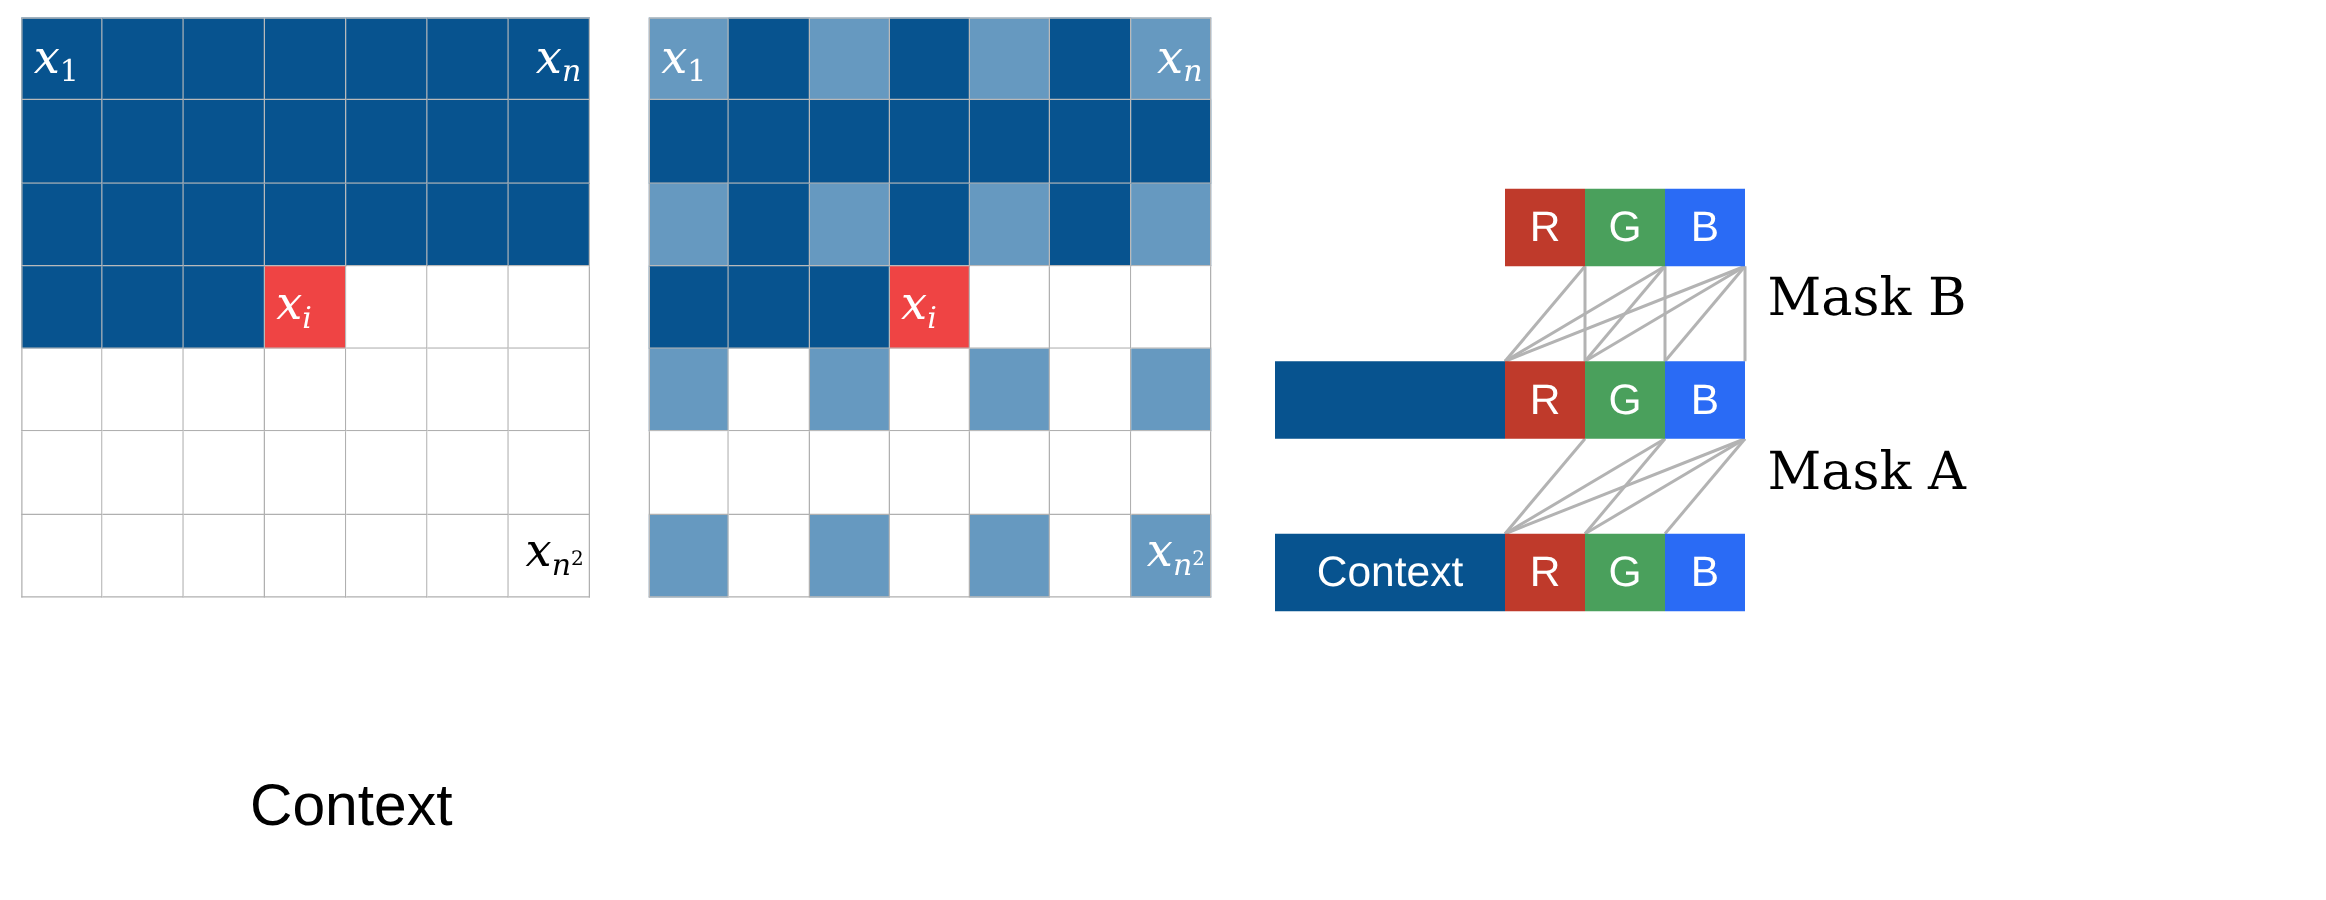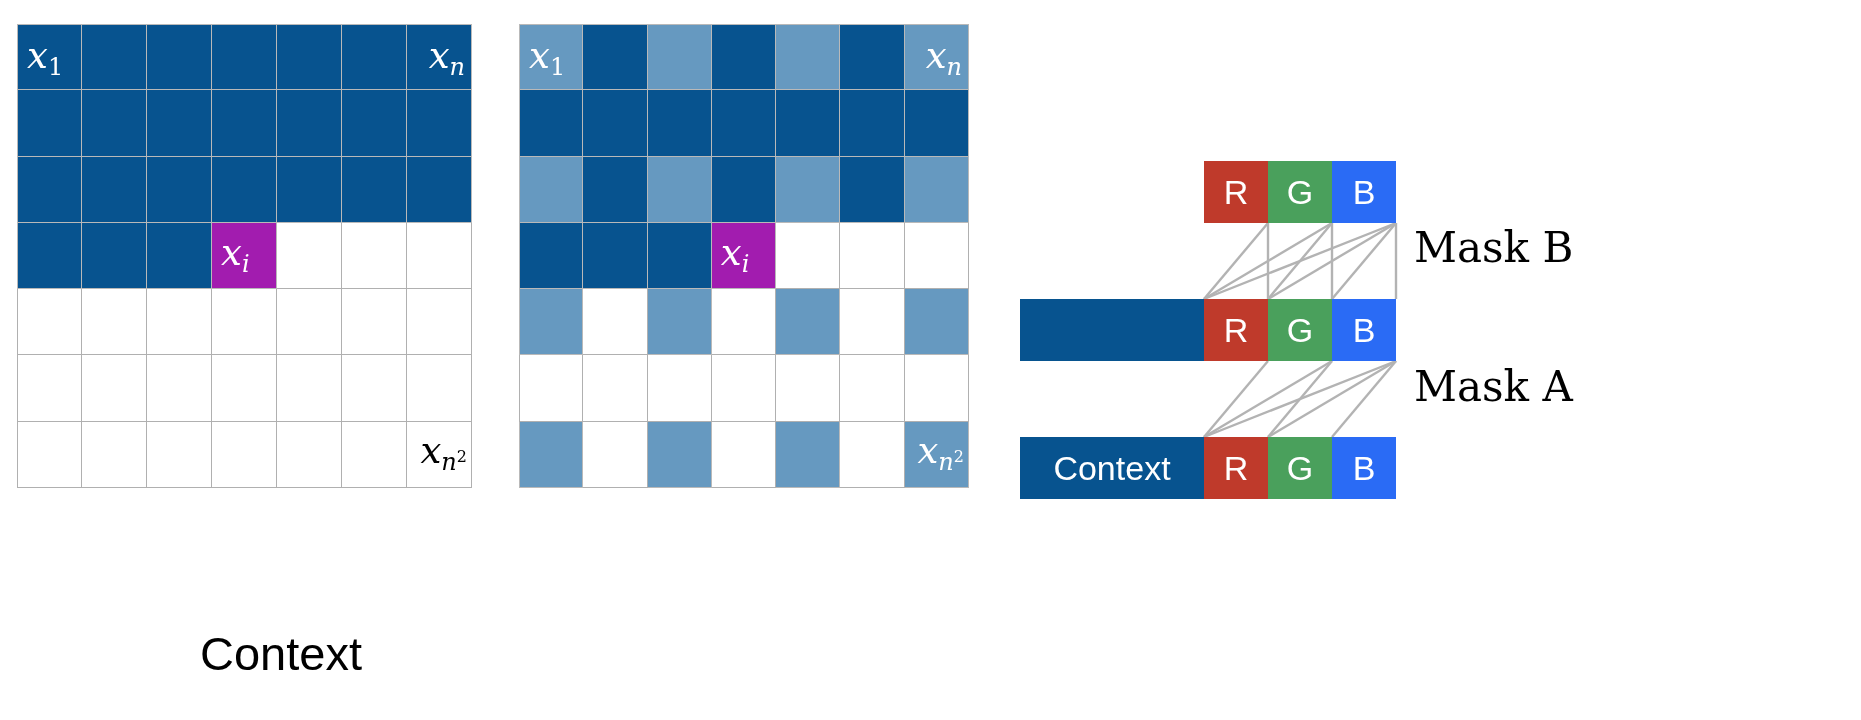--- a/index.html
+++ b/index.html
@@ -1,36 +1,36 @@
 <!DOCTYPE html>
 <html><head>
 <meta charset="utf-8">
 <style>
   html,body{margin:0;padding:0;background:#ffffff;}
   body{width:1861px;height:720px;position:relative;overflow:hidden;
        font-family:"Liberation Sans",sans-serif;}
 
-  .stage{position:absolute;left:0;top:10px;width:1861px;height:512px;}
+  .stage{position:absolute;left:0;top:0;width:1861px;height:512px;}
 
   
   .grid{position:absolute;display:grid;
         grid-template-columns:repeat(7,1fr);
         grid-template-rows:repeat(7,1fr);}
   #grid-context{left:17px;top:14px;width:455px;height:464px;}
   #grid-multiscale{left:519px;top:14px;width:450px;height:464px;}
 
   .cell{position:relative;box-sizing:border-box;
         border-right:1.6px solid #b0b0b0;border-bottom:1.6px solid #b0b0b0;}
   .cell.c0{border-left:1.6px solid #b0b0b0;}
   .cell.r0{border-top:1.6px solid #b0b0b0;}
 
   .cell.dark {background:#07538f;}
   .cell.light{background:#6699c0;}
   .cell.white{background:#ffffff;}
-  .cell.red  {background:#a21caf;}
+  .cell.red  {background:#ef4444;}
 
   
   .cell.dark, .cell.light, .cell.red{border-color:#b9b9b9;}
 
   
   .mlabel{position:absolute;font-family:"DejaVu Serif",serif;
           font-style:italic;font-size:37px;line-height:1;white-space:nowrap;}
   .mlabel .sub{font-size:24px;font-style:normal;vertical-align:-0.30em;
                font-family:"DejaVu Serif",serif;}
   .mlabel .sub i{font-style:italic;}

